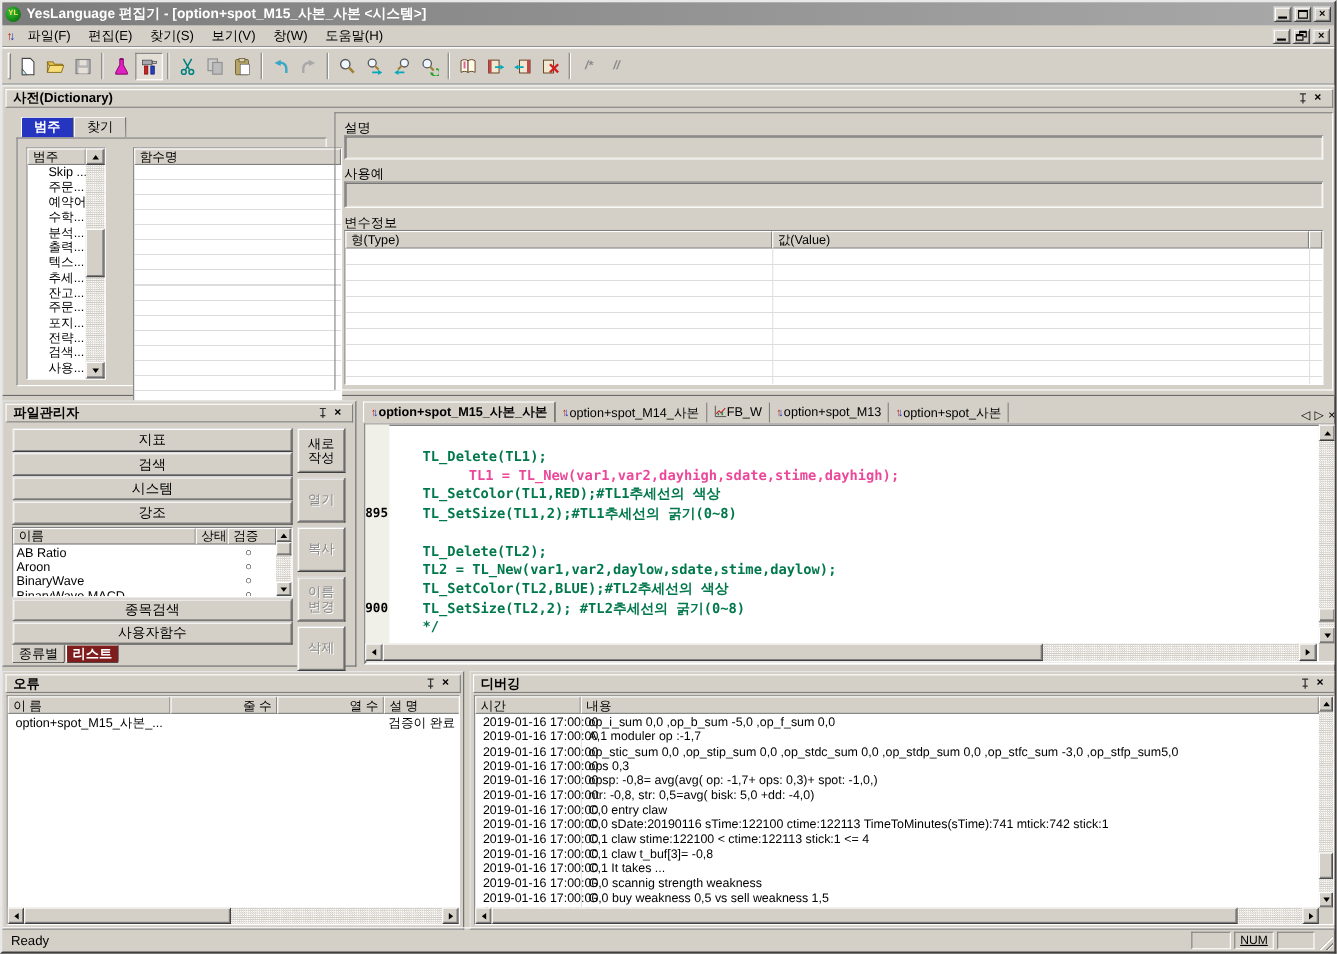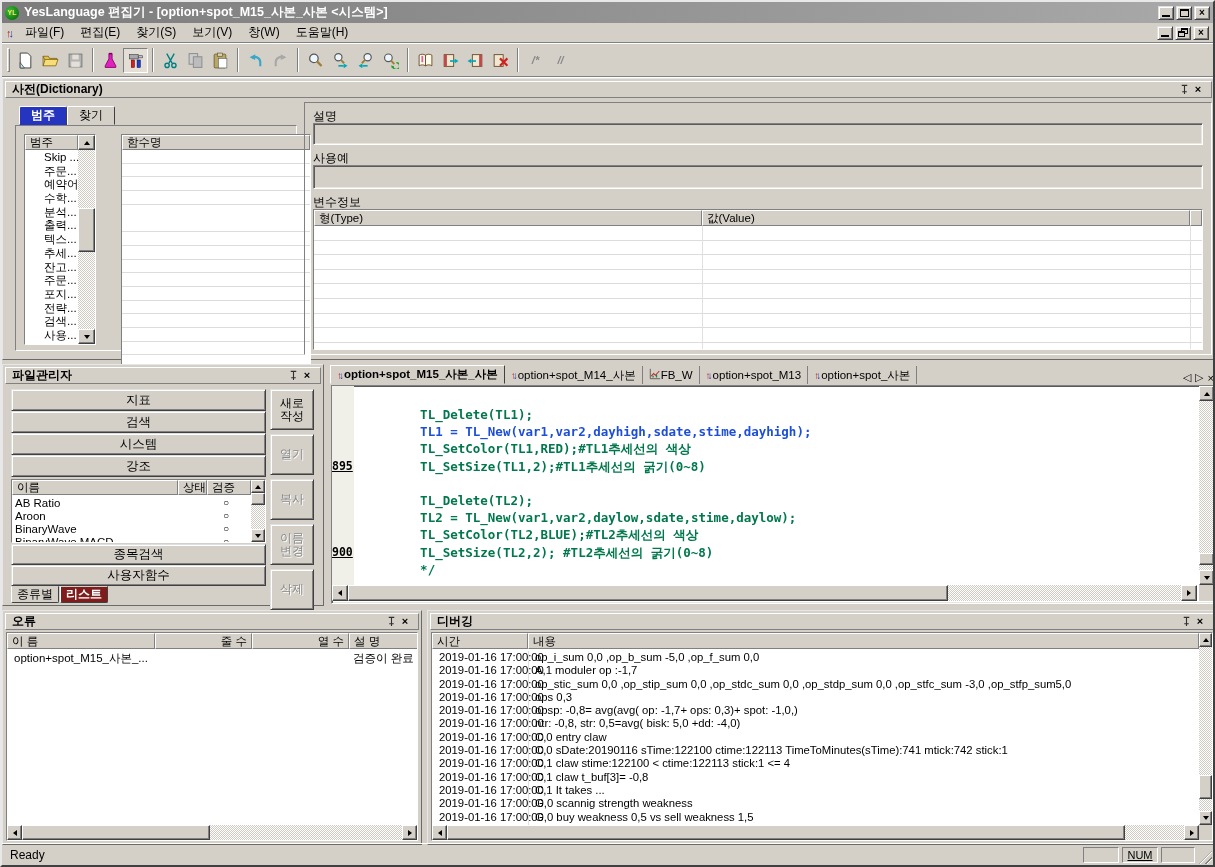--- a/index.html
+++ b/index.html
@@ -89,23 +89,23 @@
   .fmrow .vf{width:38px;text-align:center;font-size:10px;}
   
   .etabbar{position:absolute;left:3px;right:3px;top:1px;height:19px;display:flex;align-items:flex-end;}
   .etab{height:18px;display:flex;align-items:center;padding:0 6px;font-size:11.5px;white-space:nowrap;border-right:1px solid #808080;}
   .etab .ud{font-size:10px;margin-right:3px;}
   .etab.active{font-weight:bold;border:1px solid;border-color:#fff #404040 #d4d0c8 #fff;height:19px;}
   .etabnav{margin-left:auto;display:flex;align-items:center;font-size:11px;}
   .etabnav span{margin-left:4px;}
   .eframe{position:absolute;background:#fff;}
   .gutter{position:absolute;left:0;top:0;width:22px;background:#f0efe8;}
-  .gln{height:17.2px;line-height:17.2px;text-align:right;padding-right:2px;font:bold 11.5px "DejaVu Sans Mono",monospace;color:#000;text-decoration:underline;}
+  .gln{height:17.2px;line-height:17.2px;text-align:right;padding-right:2px;font:bold 11.5px "DejaVu Sans Mono",monospace;color:#000;}
   .codecol{position:absolute;left:22px;top:0;overflow:hidden;}
-  .cln{height:17.2px;line-height:17.2px;white-space:pre;font:bold 12.5px "DejaVu Sans Mono",monospace;padding-left:36px;}
+  .cln{height:17.2px;line-height:17.2px;white-space:pre;font:bold 12.5px "DejaVu Sans Mono",monospace;}
   .errrow{position:relative;height:14px;font-size:11.5px;line-height:14px;white-space:nowrap;}
   .dbgrow{height:13.3px;display:flex;font-size:11.3px;line-height:13.3px;white-space:nowrap;}
   .dbgrow .tm{width:96px;flex:none;padding-left:7px;}
   .dbgrow .ct{padding-left:7px;overflow:hidden;}
   .vline{position:absolute;width:1px;background:#e0e0e0;top:0;bottom:0;}
   
   .statusbar{position:absolute;left:0;right:0;bottom:0;height:22px;border-top:1px solid #fff;display:flex;align-items:center;padding:0 8px;font-size:12px;}
   .scell{height:16px;margin-left:3px;display:flex;align-items:center;justify-content:center;font-size:11px;background:#d4d0c8;text-decoration:underline;}
   .grip{position:absolute;right:1px;bottom:1px;width:13px;height:13px;
         background:repeating-linear-gradient(-45deg,transparent 0 3px,#fff 3px 4px,#848484 4px 5px);
@@ -549,21 +549,21 @@
           <div class="gln">895</div>
           <div class="gln"></div>
           <div class="gln"></div>
           <div class="gln"></div>
           <div class="gln"></div>
           <div class="gln">900</div>
           <div class="gln"></div>
         </div>
       <div class="codecol" id="codecol" style="width: 843px; height: 199px; padding-top: 21px;">
           <div class="cln" style="color: rgb(0, 120, 76);">    TL_Delete(TL1);</div>
-          <div class="cln" style="color: #1d4ed8;">    TL1 = TL_New(var1,var2,dayhigh,sdate,stime,dayhigh);</div>
+          <div class="cln" style="color: #ec4899; margin-left: 42px;">    TL1 = TL_New(var1,var2,dayhigh,sdate,stime,dayhigh);</div>
           <div class="cln" style="color: rgb(0, 120, 76);">    TL_SetColor(TL1,RED);#TL1추세선의 색상</div>
           <div class="cln" style="color: rgb(0, 120, 76);">    TL_SetSize(TL1,2);#TL1추세선의 굵기(0~8)</div>
           <div class="cln" style="color: rgb(0, 120, 76);"></div>
           <div class="cln" style="color: rgb(0, 120, 76);">    TL_Delete(TL2);</div>
           <div class="cln" style="color: rgb(0, 120, 76);">    TL2 = TL_New(var1,var2,daylow,sdate,stime,daylow);</div>
           <div class="cln" style="color: rgb(0, 120, 76);">    TL_SetColor(TL2,BLUE);#TL2추세선의 색상</div>
           <div class="cln" style="color: rgb(0, 120, 76);">    TL_SetSize(TL2,2); #TL2추세선의 굵기(0~8)</div>
           <div class="cln" style="color: rgb(0, 120, 76);">    */</div>
         </div>
 

